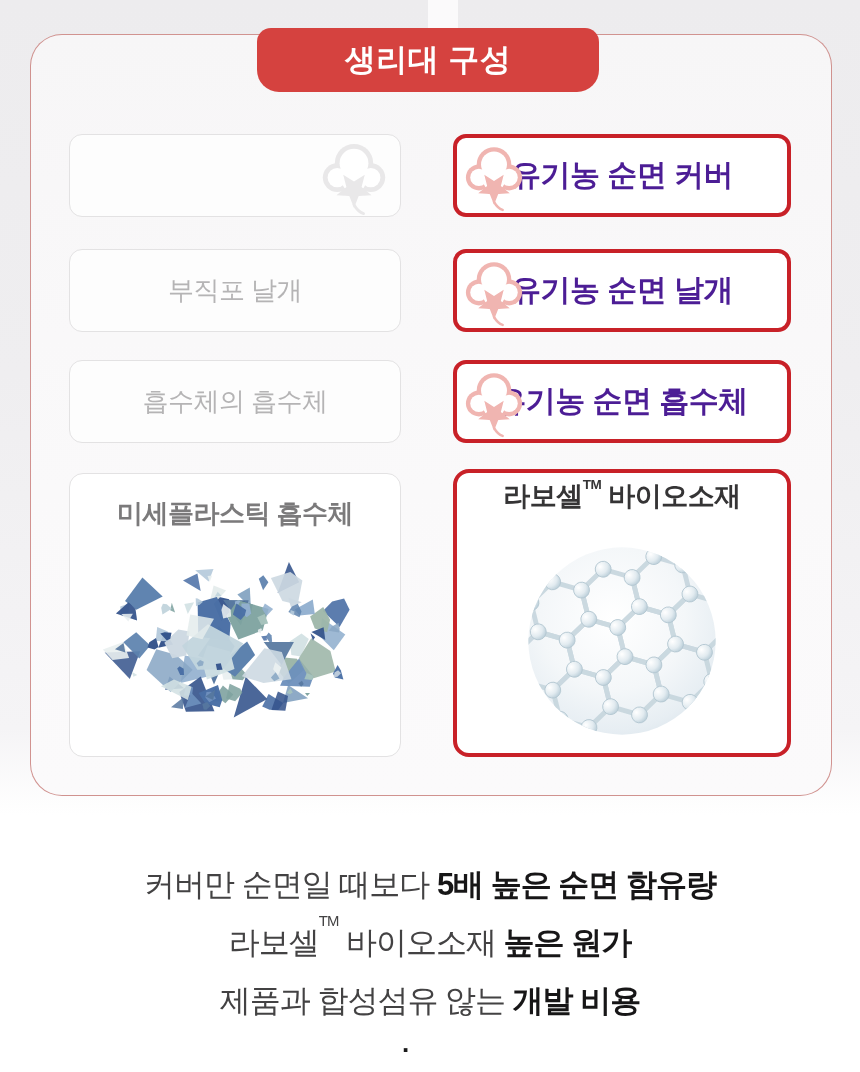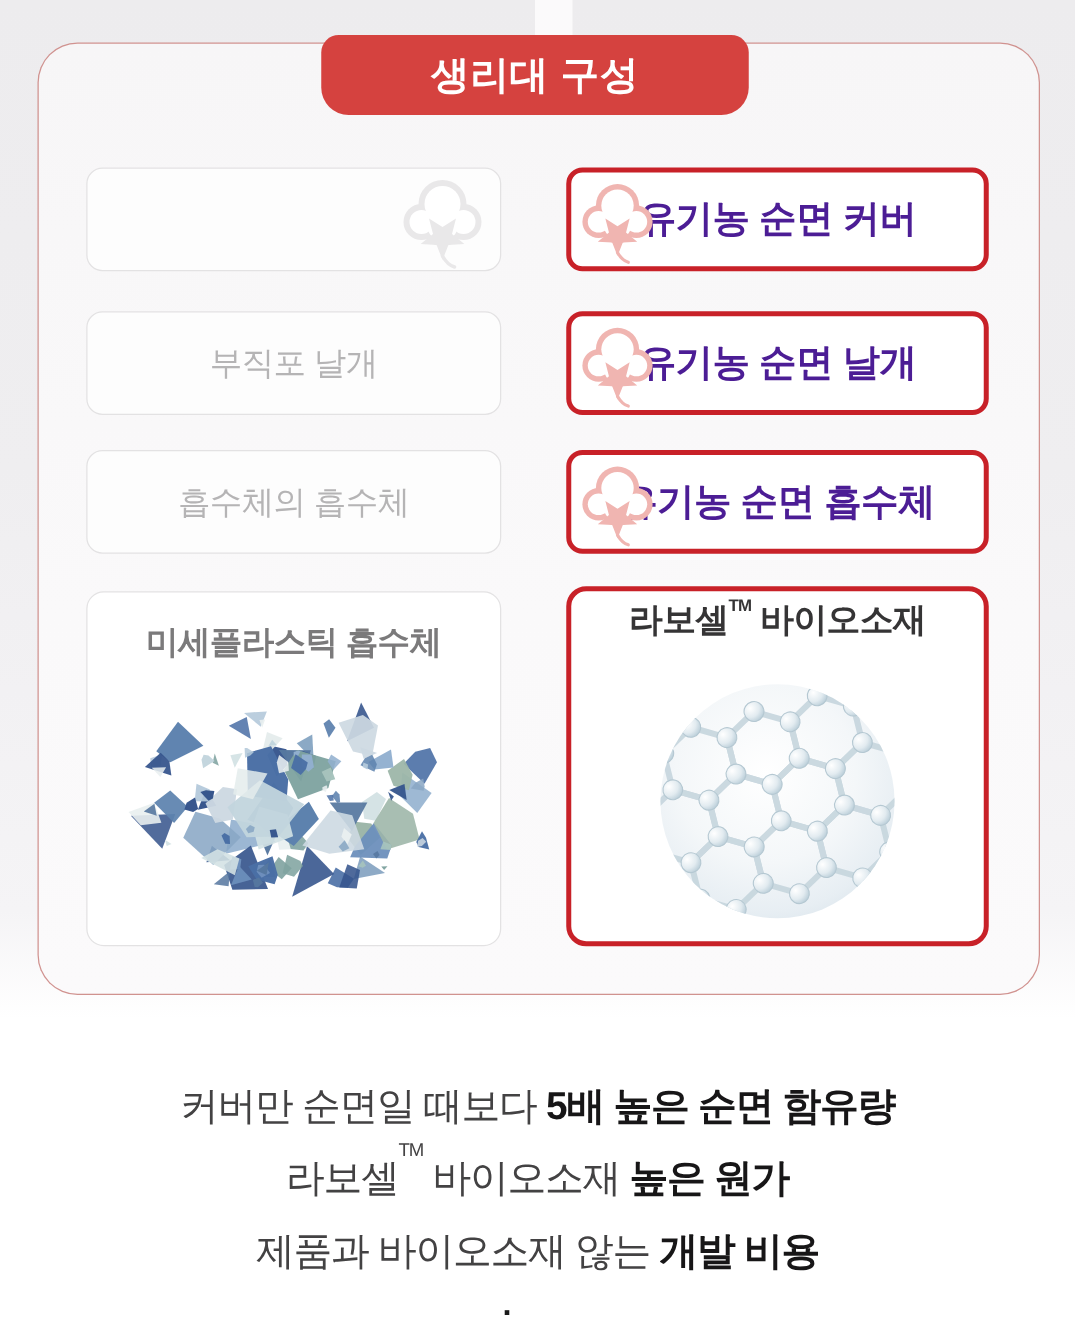--- a/index.html
+++ b/index.html
@@ -327,16 +327,16 @@
             </g>
           </g>
         </g>
       </svg>
     </div>
   </div>
 
   <div class="footer">
     <p><span>커버만 순면일 때보다 </span><b>5배 높은 순면 함유량</b></p>
     <p><span>라보셀</span><sup class="tm">TM</sup><span> 바이오소재 </span><b>높은 원가</b></p>
-    <p><span>제품과 바이오소재 않는 </span><b>개발 비용</b></p>
+    <p><span>제품과 합성섬유 않는 </span><b>개발 비용</b></p>
   </div>
   <span class="cutoff-dot">.</span>
 </div>
 
 </body></html>

